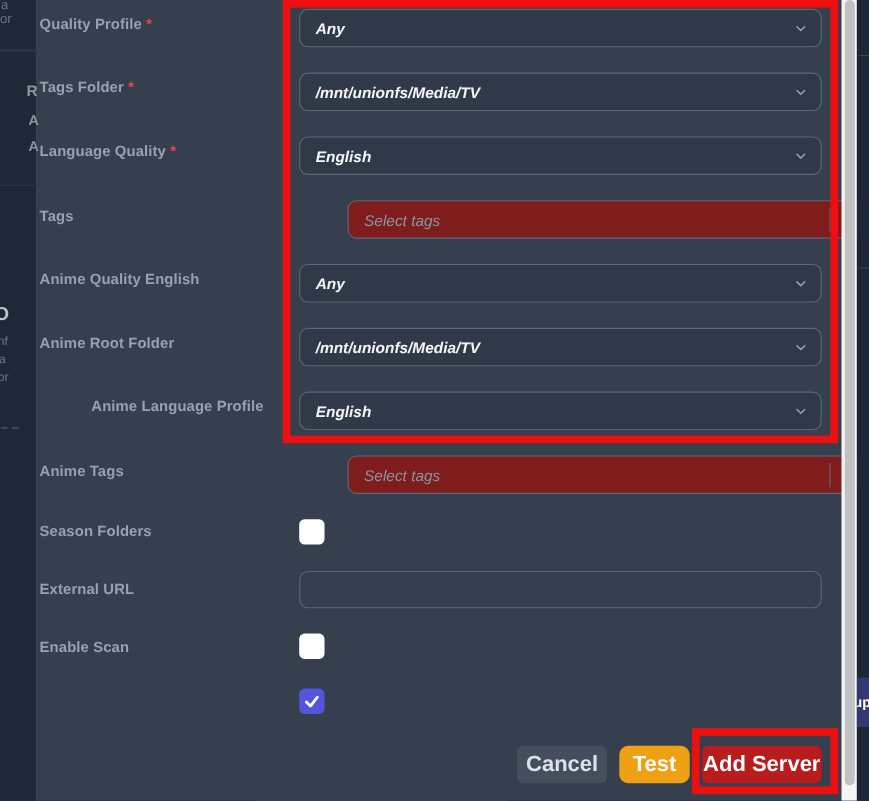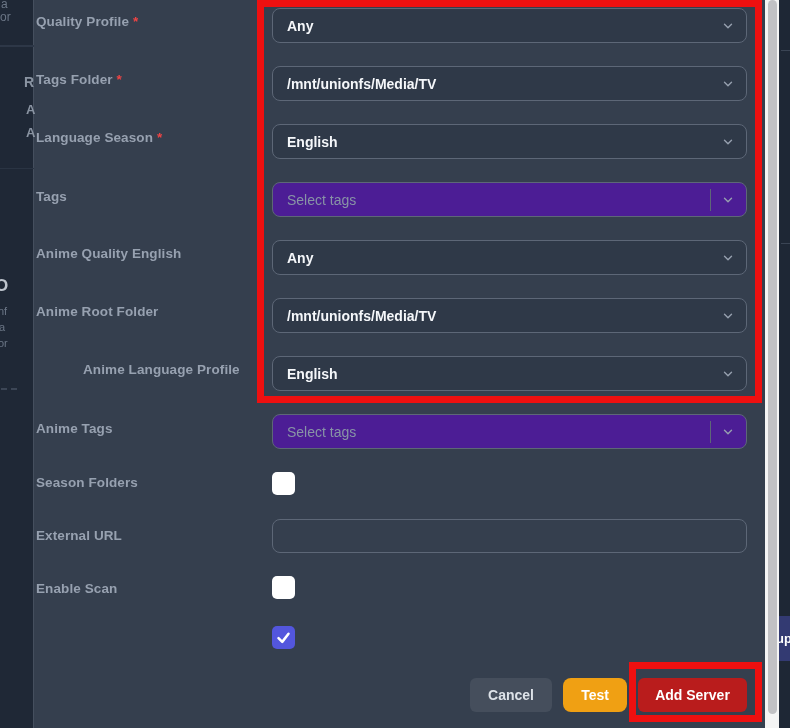--- a/index.html
+++ b/index.html
@@ -53,41 +53,42 @@
   .field-label {
     position:absolute; left:36px; color:#97a1b0; font-size:13.5px; font-weight:700;
     letter-spacing:.1px; z-index:2;
   }
   .req { color:#ef4444; margin-left:4px; }
   .select {
     height:35px; border:1px solid #5d6777; border-radius:8px; background:#2f3948;
     display:flex; align-items:center; padding:12px 14px; color:#f5f7fa;
     font-size:14px; font-weight:600; position:absolute; left:272px; width:475px;
     cursor:pointer;
+    font-style:italic;
   }
   .select .chev { position:absolute; right:11px; top:10px; }
-  .select.multiselect { color:#8894a6; font-weight:400; background:#4c1d95; }
+  .select.multiselect { color:#8894a6; font-weight:400; background:#7f1d1d;margin-left:44px; }
   .select .sep { position:absolute; right:35px; top:6px; width:1px; height:22px; background:#5d6777; }
   .text-input {
     position:absolute; left:272px; width:475px; height:34px;
     border:1px solid #5d6777; border-radius:8px; background:transparent;
     color:#f5f7fa; font-size:14px; padding:0 14px; outline:none; z-index:2;
     font-family:"Liberation Sans", sans-serif;
   }
   .checkbox {
     position:absolute; left:272px; width:23px; height:23px; border-radius:5px;
     background:#ffffff; z-index:2; cursor:pointer; display:flex;
     align-items:center; justify-content:center;
   }
   .checkbox.checked { background:#5356dd; }
 
   
   .btn {
     position:absolute; top:678px; height:34px; border:none; border-radius:6px;
-    font-family:"Liberation Sans", sans-serif; font-size:14px; cursor:pointer;
+    font-family:"Liberation Sans", sans-serif; font-size:20px; cursor:pointer;
     display:flex; align-items:center; justify-content:center; z-index:2;
   }
   .btn-cancel { left:470px; width:82px;  background:#454e5c; color:#dde2e8; font-weight:600; }
   .btn-test   { left:563px; width:64px;  background:#f0a013; color:#ffffff; font-weight:700; border-radius:8px; }
   .btn-add    { left:638px; width:109px; background:#b91c1c; color:#ffffff; font-weight:700; }
 
   
   .red-rect-main {
     position:absolute; left:257px; top:0; width:505px; height:403px;
     border:7px solid #ee1010; z-index:4; pointer-events:none;
@@ -131,21 +132,21 @@
     <span>Tags Folder</span><span class="req">*</span>
   </div>
   <div class="select" style="top:66px;">
     <span>/mnt/unionfs/Media/TV</span>
     <svg class="chev" width="14" height="14" viewBox="0 0 24 24" fill="none" stroke="#97a1af" stroke-width="2.4" stroke-linecap="round" stroke-linejoin="round">
         <polyline points="6 9 12 15 18 9"></polyline>
       </svg>
   </div>
 
   <div class="field-label" style="top:130px;">
-    <span>Language Season</span><span class="req">*</span>
+    <span>Language Quality</span><span class="req">*</span>
   </div>
   <div class="select" style="top:124px;">
     <span>English</span>
     <svg class="chev" width="14" height="14" viewBox="0 0 24 24" fill="none" stroke="#97a1af" stroke-width="2.4" stroke-linecap="round" stroke-linejoin="round">
         <polyline points="6 9 12 15 18 9"></polyline>
       </svg>
   </div>
 
   <div class="field-label" style="top:189px;">
     <span>Tags</span>

